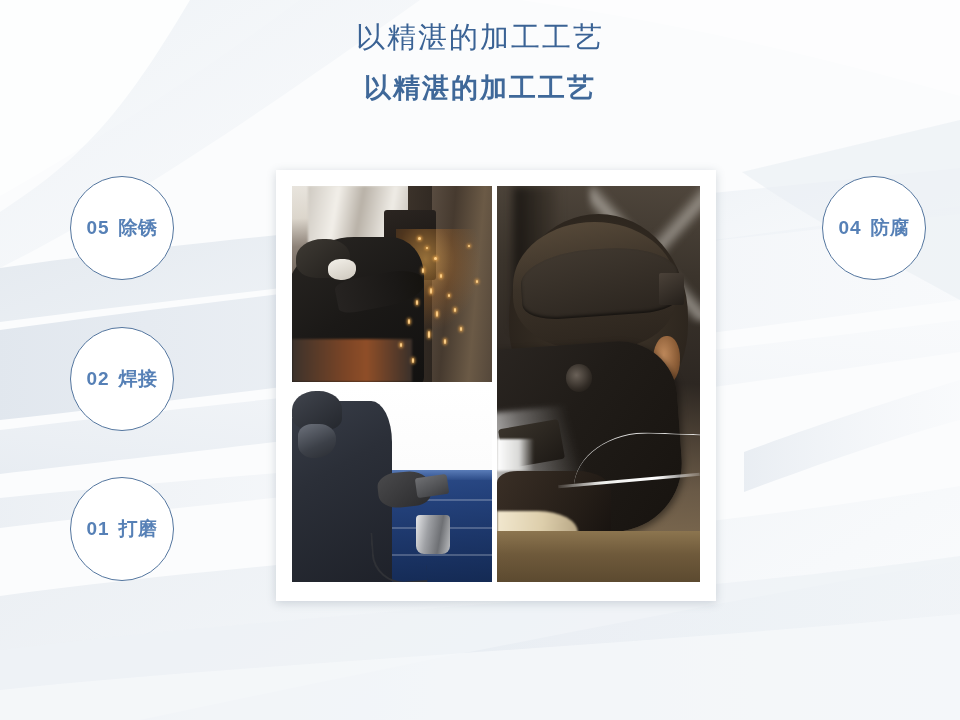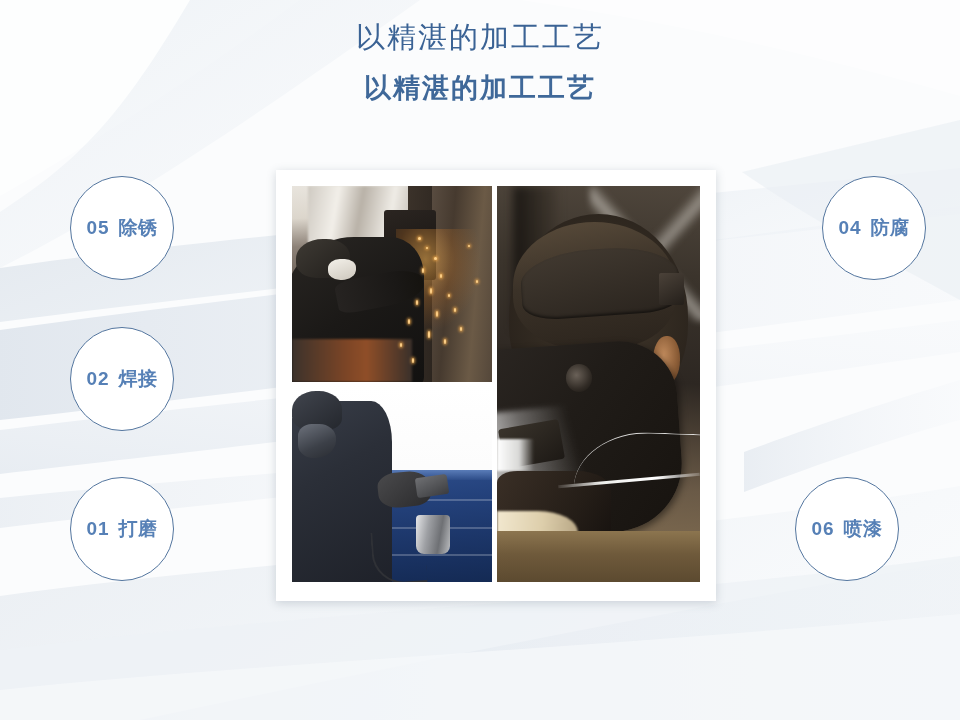--- a/index.html
+++ b/index.html
@@ -416,26 +416,20 @@
     <span class="circle-label">
       <span class="num">01</span>
       <span>打磨</span>
     </span>
   </div>
 
   <div class="circle c-r1">
     <span class="circle-label">
       <span class="num">04</span>
       <span>防腐</span>
-    </span>
-  </div>
-  <div class="circle c-r3">
-    <span class="circle-label">
-      <span class="num">06</span>
-      <span>喷漆</span>
     </span>
   </div>
 
   <div class="collage-frame">
     <div class="collage-grid">
 
       <div class="photo photo-tl">
         <div class="ph-inner">
           <div class="grind-bg"></div>
           <div class="grind-window"></div>

